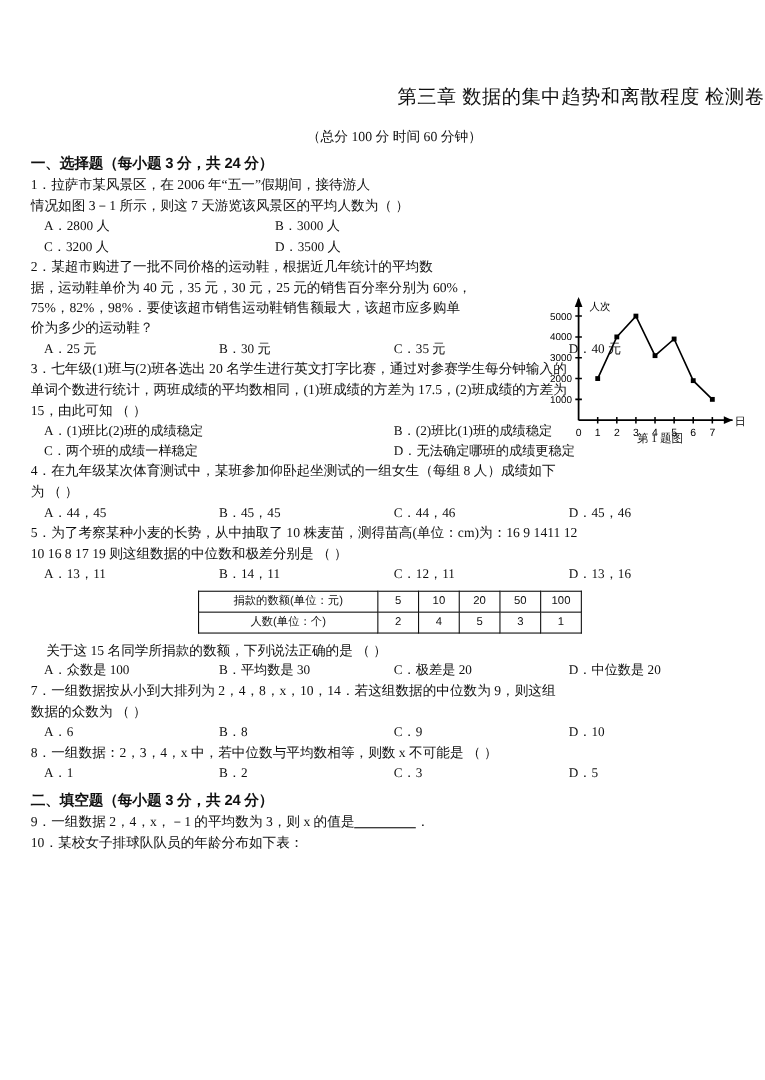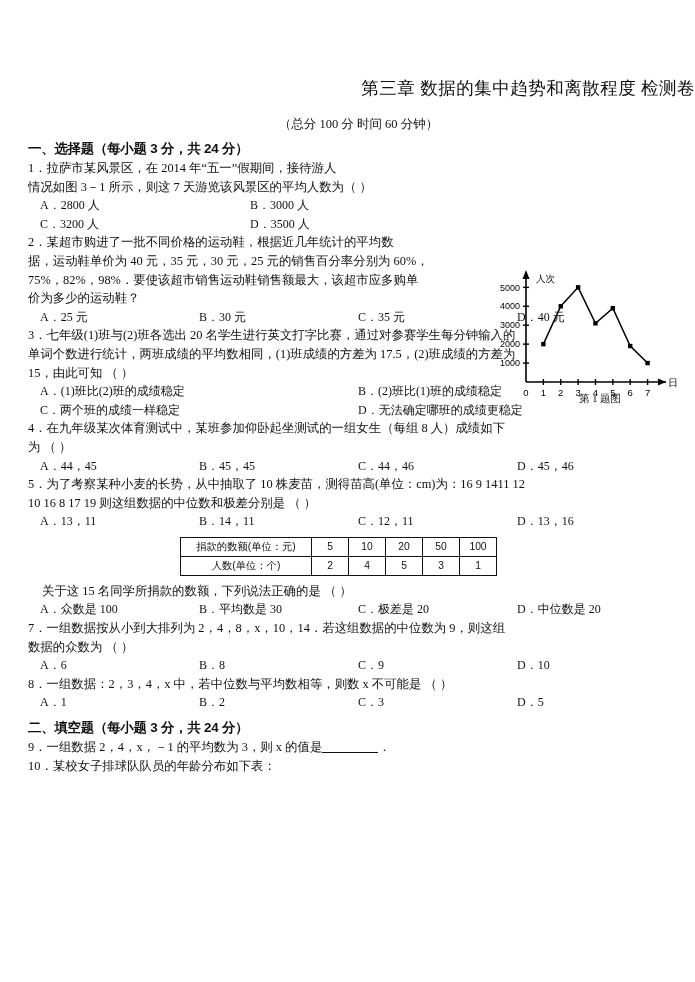--- a/index.html
+++ b/index.html
@@ -104,21 +104,21 @@
   table.freq th, table.freq td {
     border: 1px solid #111;
     text-align: center;
     padding: 1px 3px;
     height: 16px;
     line-height: 14px;
     font-weight: normal;
   }
   table.freq th.rowhead, table.freq td.rowhead {
     width: 122px;
-    padding: 1px 4px;
+    padding: 1px 20px;
   }
   table.freq td.val { width: 30px; }
 
   .blank-line {
     display: inline-block;
     width: 56px;
     border-bottom: 1px solid #111;
     height: 12px;
     vertical-align: -2px;
   }
@@ -127,21 +127,21 @@
 <body>
 
 <div class="page">
 
   <div class="doc-title">第三章  数据的集中趋势和离散程度  检测卷</div>
   <div class="doc-subtitle">（总分 100 分    时间 60 分钟）</div>
 
   <div class="section-head">一、选择题（每小题 3 分，共 24 分）</div>
 
   <div class="q narrow">
-    <p>1．拉萨市某风景区，在 2014 年“五一”假期间，接待游人</p>
+    <p>1．拉萨市某风景区，在 2006 年“五一”假期间，接待游人</p>
     <p>情况如图 3－1 所示，则这 7 天游览该风景区的平均人数为（      ）</p>
   </div>
   <div class="opts opt-2 narrow">
     <span>A．2800 人</span>
     <span>B．3000 人</span>
   </div>
   <div class="opts opt-2 narrow">
     <span>C．3200 人</span>
     <span>D．3500 人</span>
   </div>

